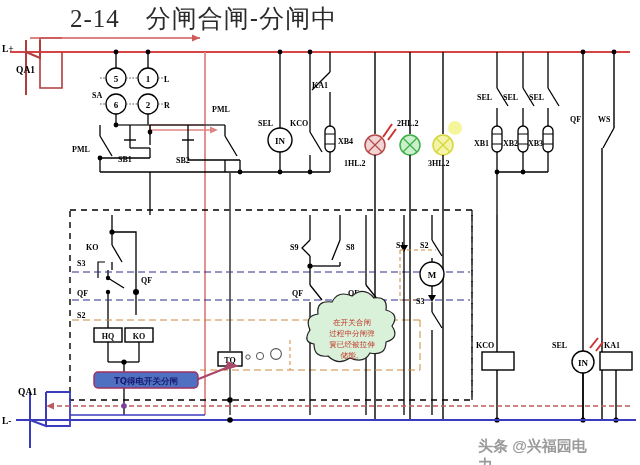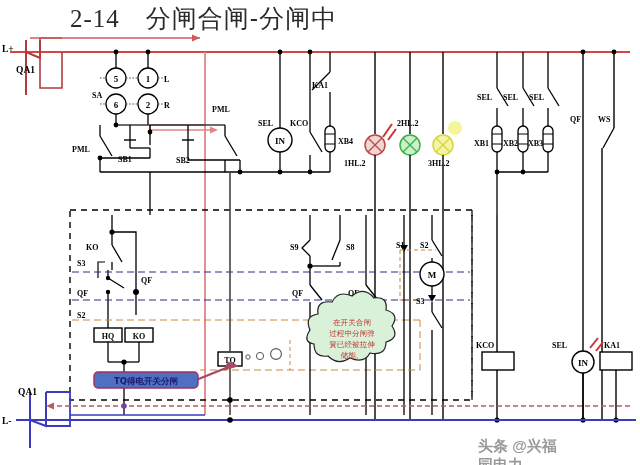--- a/index.html
+++ b/index.html
@@ -1,18 +1,18 @@
 <!DOCTYPE html>
 <html><head>
 <meta charset="utf-8">
 <style>
   html,body{margin:0;padding:0;background:#fff;}
   body{width:640px;height:465px;overflow:hidden;
        font-family:"Liberation Serif","DejaVu Serif",serif;}
-  #stage{position:relative;width:560px;height:465px;background:#ffffff;}
+  #stage{position:relative;width:560px;height:465px;background:#ffffff;padding-left:34px;}
   svg#sch{position:absolute;left:0;top:0;width:640px;height:465px;}
   .ttl{position:absolute;left:70px;top:2px;font-size:25px;color:#2b2b2b;
        font-family:"Liberation Sans","DejaVu Sans",sans-serif;letter-spacing:1px;}
   .ttl .num{font-family:"Liberation Serif",serif;}
   .ttl .cn{margin-left:26px;}
   .wm{position:absolute;left:478px;top:437px;font-size:15px;color:#9a9a9a;
       font-family:"Liberation Sans","DejaVu Sans",sans-serif;font-weight:bold;}
   text{font-family:"Liberation Serif","DejaVu Serif",serif;font-weight:bold;fill:#000;}
   .lbl{font-size:9.5px;}
   .lbl-s{font-size:8px;}

